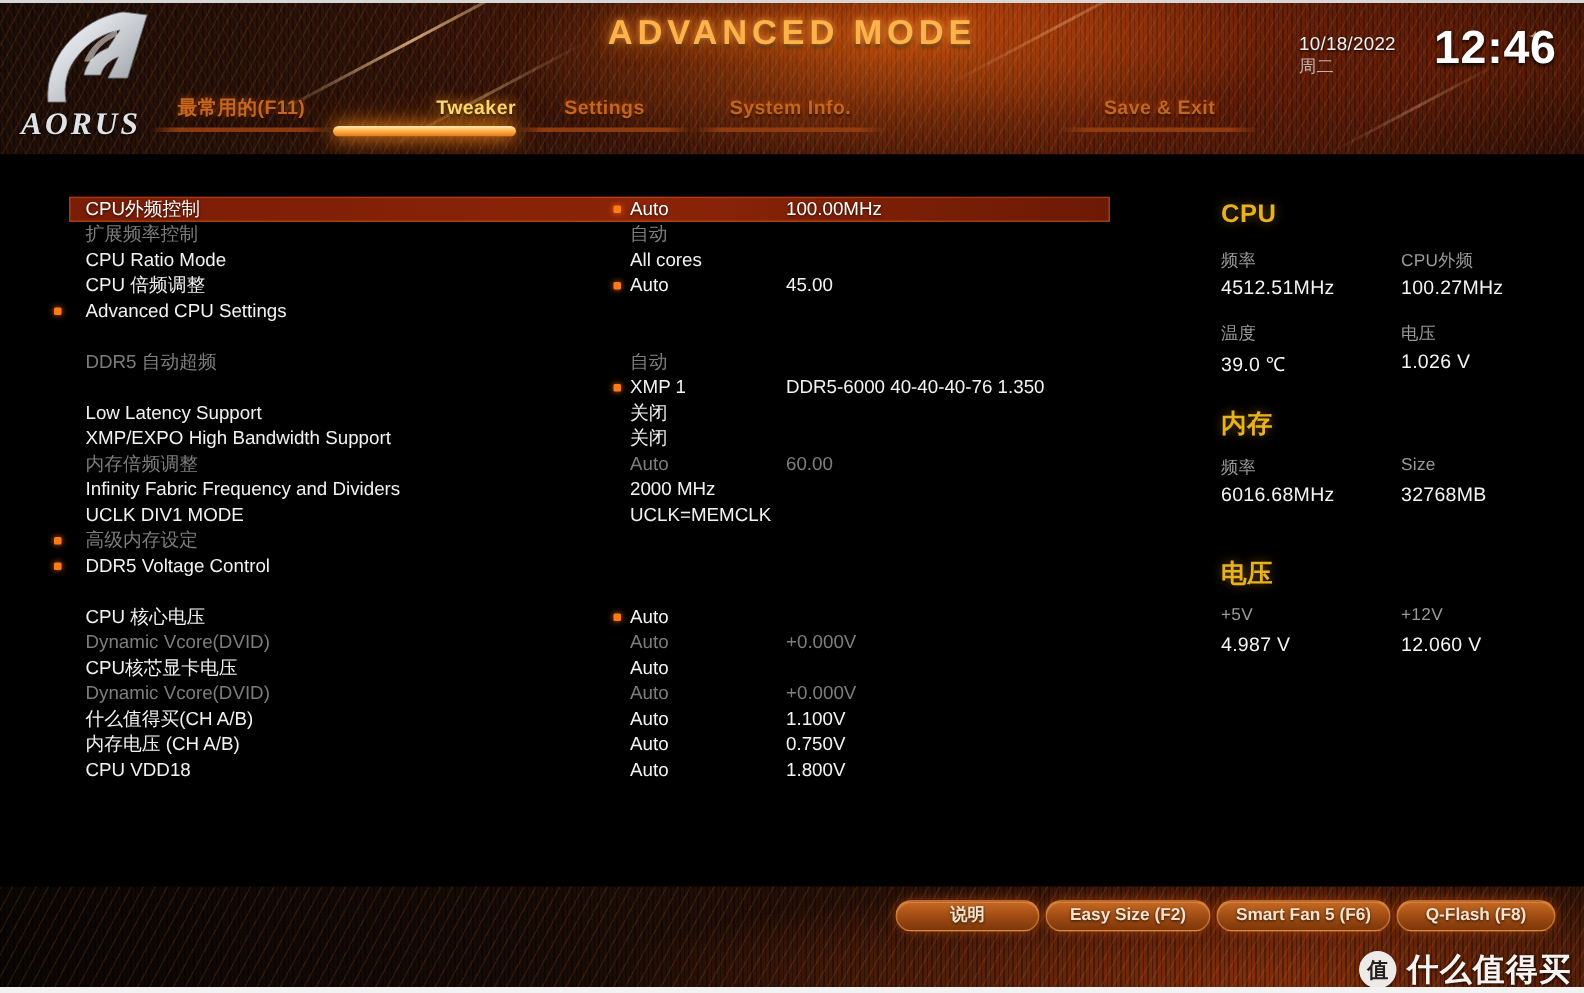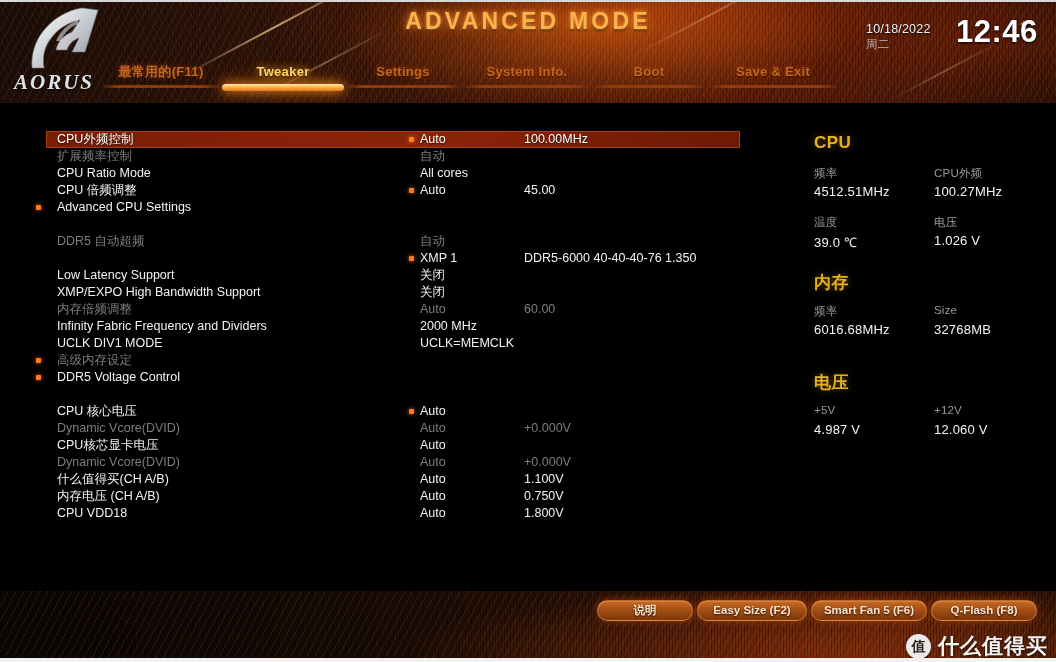--- a/index.html
+++ b/index.html
@@ -244,34 +244,30 @@
       <div class="date">10/18/2022</div>
       <div class="dow">周二</div>
       <div class="time">12:46</div>
     </div>
 
     <div id="nav">
         <div class="tab" style="left: 100px; width: 122px;">
           <span class="tlabel">最常用的(F11)</span>
           <span class="tbar"></span>
         </div>
-        <div class="tab active" style="left: 222px; width: 122px;">
+        <div class="tab active" style="left: 222px; width: 122px; text-align: right;">
           <span class="tlabel">Tweaker</span>
           <span class="tbar"></span>
         </div>
         <div class="tab" style="left: 344px; width: 118px;">
           <span class="tlabel">Settings</span>
           <span class="tbar"></span>
         </div>
         <div class="tab" style="left: 462px; width: 130px;">
           <span class="tlabel">System Info.</span>
-          <span class="tbar"></span>
-        </div>
-        <div class="tab" style="left: 592px; width: 114px;">
-          <span class="tlabel">Boot</span>
           <span class="tbar"></span>
         </div>
         <div class="tab" style="left: 706px; width: 134px;">
           <span class="tlabel">Save &amp; Exit</span>
           <span class="tbar"></span>
         </div>
       </div>
   </div>
 
   <div id="content">

